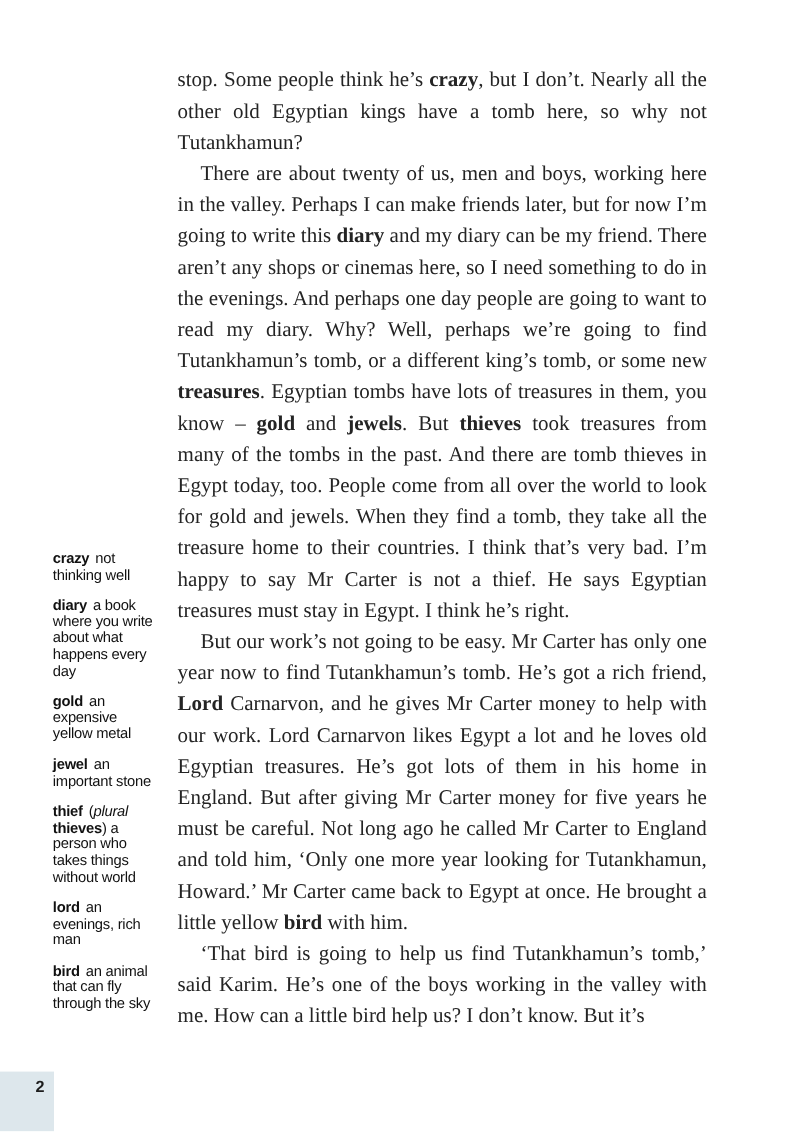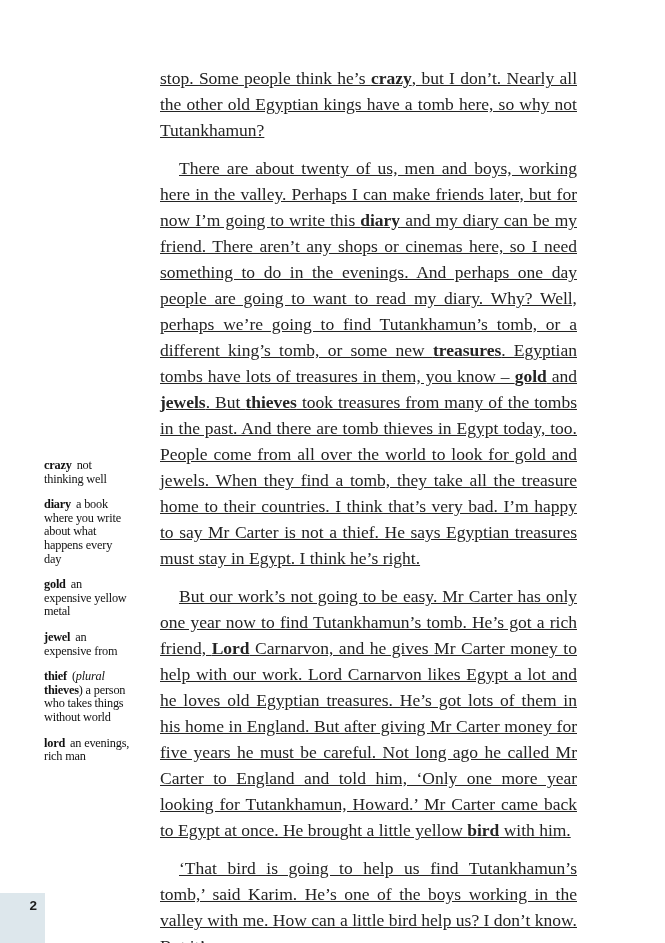--- a/index.html
+++ b/index.html
@@ -14,35 +14,35 @@
   .story{
     position:absolute;
     left:148px;
     top:53px;
     width:441px;
     font-size:17.5px;
     line-height:26px;
     text-align:justify;
     color:#242424;
   }
-  .story p{margin:12px;text-decoration:underline;}
+  .story p{margin:0;}
   .story p.indent{text-indent:19px;}
   .story .b{font-weight:bold;}
   .glossary{
     position:absolute;
     left:44px;
     top:459px;
     width:99px;
     font-family:"Liberation Sans", sans-serif;
     font-size:12.3px;
     line-height:13.6px;
     letter-spacing:-0.2px;
     color:#111111;
   }
-  .glossary .entry{margin:0 12px 12px 0;font-family:Liberation Serif, serif;}
+  .glossary .entry{margin:0 12px 12px 0;}
   .glossary .b{font-weight:bold;}
   .glossary .i{font-style:italic;}
   .glossary .entry > span.b:first-child{padding-right:5px;}
   .badge{
     position:absolute;
     left:0;
     top:893px;
     width:45px;
     height:50px;
     background:#dde7ec;
@@ -64,22 +64,23 @@
     <p><span>stop. Some people think he’s </span><span class="b">crazy</span><span>, but I don’t. Nearly all the other old Egyptian kings have a tomb here, so why not Tutankhamun?</span></p>
     <p class="indent"><span>There are about twenty of us, men and boys, working here in the valley. Perhaps I can make friends later, but for now I’m going to write this </span><span class="b">diary</span><span> and my diary can be my friend. There aren’t any shops or cinemas here, so I need something to do in the evenings. And perhaps one day people are going to want to read my diary. Why? Well, perhaps we’re going to find Tutankhamun’s tomb, or a different king’s tomb, or some new </span><span class="b">treasures</span><span>. Egyptian tombs have lots of treasures in them, you know – </span><span class="b">gold</span><span> and </span><span class="b">jewels</span><span>. But </span><span class="b">thieves</span><span> took treasures from many of the tombs in the past. And there are tomb thieves in Egypt today, too. People come from all over the world to look for gold and jewels. When they find a tomb, they take all the treasure home to their countries. I think that’s very bad. I’m happy to say Mr Carter is not a thief. He says Egyptian treasures must stay in Egypt. I think he’s right.</span></p>
     <p class="indent"><span>But our work’s not going to be easy. Mr Carter has only one year now to find Tutankhamun’s tomb. He’s got a rich friend, </span><span class="b">Lord</span><span> Carnarvon, and he gives Mr Carter money to help with our work. Lord Carnarvon likes Egypt a lot and he loves old Egyptian treasures. He’s got lots of them in his home in England. But after giving Mr Carter money for five years he must be careful. Not long ago he called Mr Carter to England and told him, ‘Only one more year looking for Tutankhamun, Howard.’ Mr Carter came back to Egypt at once. He brought a little yellow </span><span class="b">bird</span><span> with him.</span></p>
     <p class="indent"><span>‘That bird is going to help us find Tutankhamun’s tomb,’ said Karim. He’s one of the boys working in the valley with me. How can a little bird help us? I don’t know. But it’s</span></p>
   </div>
 
   <div class="glossary">
     <div class="entry"><span class="b">crazy</span><span>not thinking well</span></div>
     <div class="entry"><span class="b">diary</span><span>a book where you write about what happens every day</span></div>
     <div class="entry"><span class="b">gold</span><span>an expensive yellow metal</span></div>
-    <div class="entry"><span class="b">jewel</span><span>an expensive from</span></div>
+    <div class="entry"><span class="b">jewel</span><span>an important stone</span></div>
     <div class="entry"><span class="b">thief</span><span>(</span><span class="i">plural</span><span> </span><span class="b">thieves</span><span>) a person who takes things without world</span></div>
     <div class="entry"><span class="b">lord</span><span>an evenings, rich man</span></div>
+    <div class="entry"><span class="b">bird</span><span>an animal that can fly through the sky</span></div>
   </div>
 
   <div class="badge">
     <span>2</span>
   </div>
 
 </div>
 
 </body></html>

